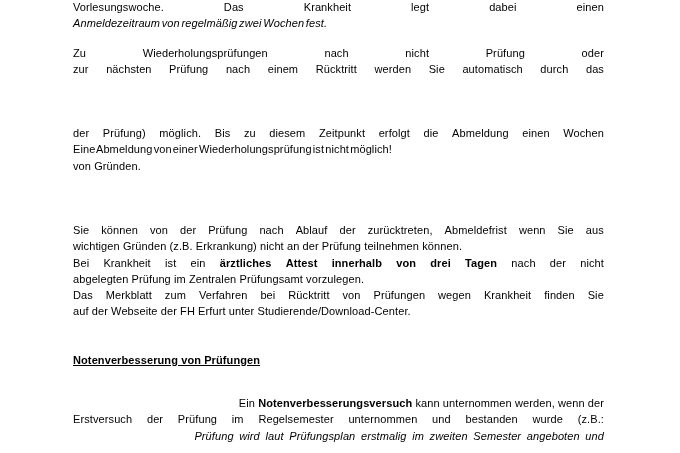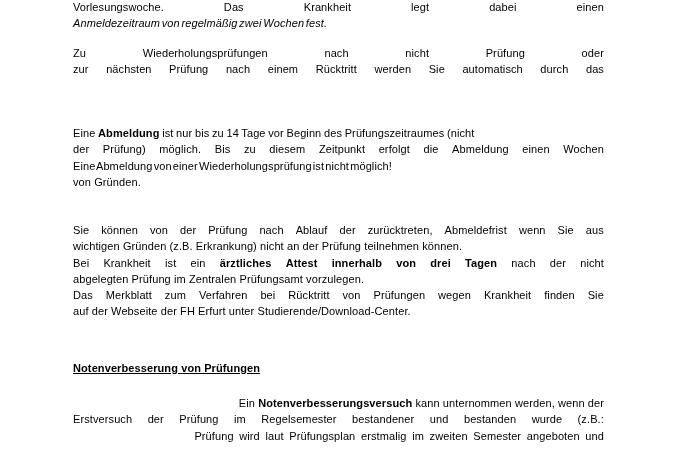--- a/index.html
+++ b/index.html
@@ -24,21 +24,21 @@
   .para {
     position: absolute;
     left: 73px;
     width: 531px;
     font-size: 11px;
   }
   .para.p1 { top: -1px; }
   .para.p2 { top: 45px; }
   .para.p3 { top: 125px; }
   .para.p4 { top: 222px; }
-  .para.heading { top: 360px; }
+  .para.heading { top: 352px; }
   .para.p5 { top: 395px; text-align: right; }
   .line {
     height: 16.3px;
     line-height: 16.3px;
     white-space: pre;
     letter-spacing: 0.1px;
   }
   .line.justify {
     display: flex;
     justify-content: space-between;
@@ -79,21 +79,20 @@
         <span>einem</span>
         <span>Rücktritt</span>
         <span>werden</span>
         <span>Sie</span>
         <span>automatisch</span>
         <span>durch</span>
         <span>das</span>
       </div>
     </div>
   <div class="para p3">
-      <div class="line" style="word-spacing: -0.5px;"><span>Eine </span><span class="b">Abmeldung</span><span> ist nur bis zu 14 Tage vor Beginn des Prüfungszeitraumes (nicht</span></div>
       <div class="line justify">
         <span>der</span>
         <span>Prüfung)</span>
         <span>möglich.</span>
         <span>Bis</span>
         <span>zu</span>
         <span>diesem</span>
         <span>Zeitpunkt</span>
         <span>erfolgt</span>
         <span>die</span>
@@ -157,21 +156,21 @@
       <div class="line"><span class="b u">Notenverbesserung von Prüfungen</span></div>
     </div>
   <div class="para p5">
       <div class="line"><span>Ein </span><span class="b">Notenverbesserungsversuch</span><span> kann unternommen werden, wenn der</span></div>
       <div class="line justify">
         <span>Erstversuch</span>
         <span>der</span>
         <span>Prüfung</span>
         <span>im</span>
         <span>Regelsemester</span>
-        <span>bestandener</span>
+        <span>unternommen</span>
         <span>und</span>
         <span>bestanden</span>
         <span>wurde</span>
         <span>(z.B.:</span>
       </div>
-      <div class="line" style="word-spacing: 2.5px;"><span>Prüfung wird laut Prüfungsplan erstmalig im zweiten Semester angeboten und</span></div>
+      <div class="line" style="word-spacing: 2.5px; font-style: italic;"><span>Prüfung wird laut Prüfungsplan erstmalig im zweiten Semester angeboten und</span></div>
     </div>
 </div>
 
 </body></html>

